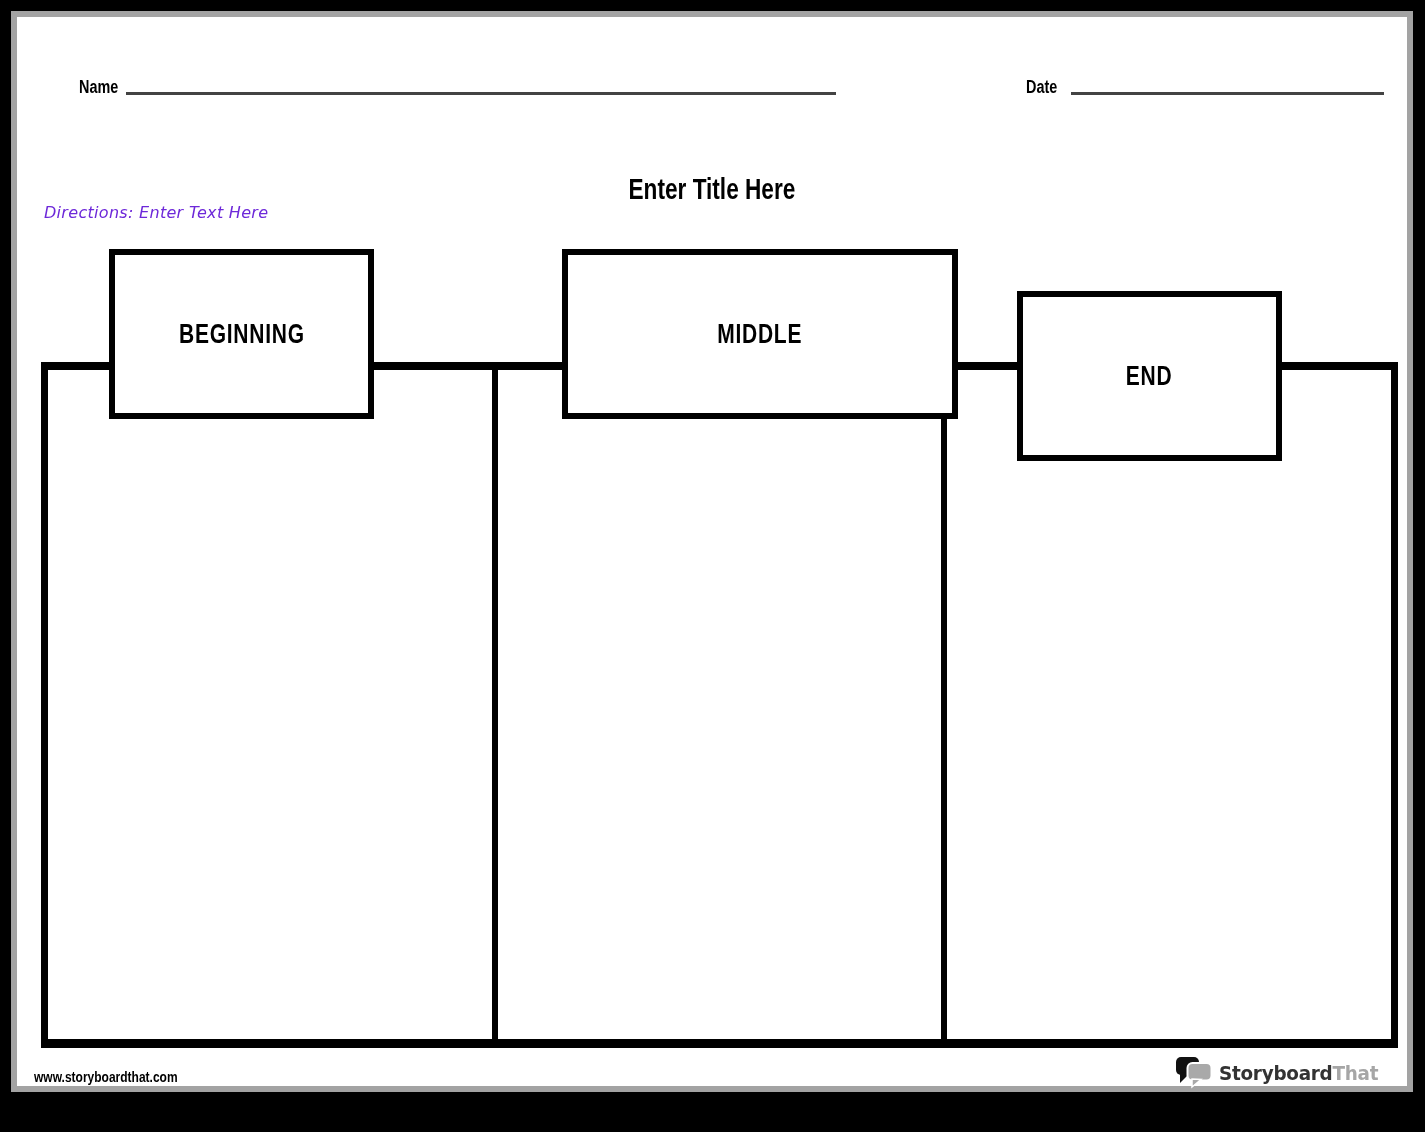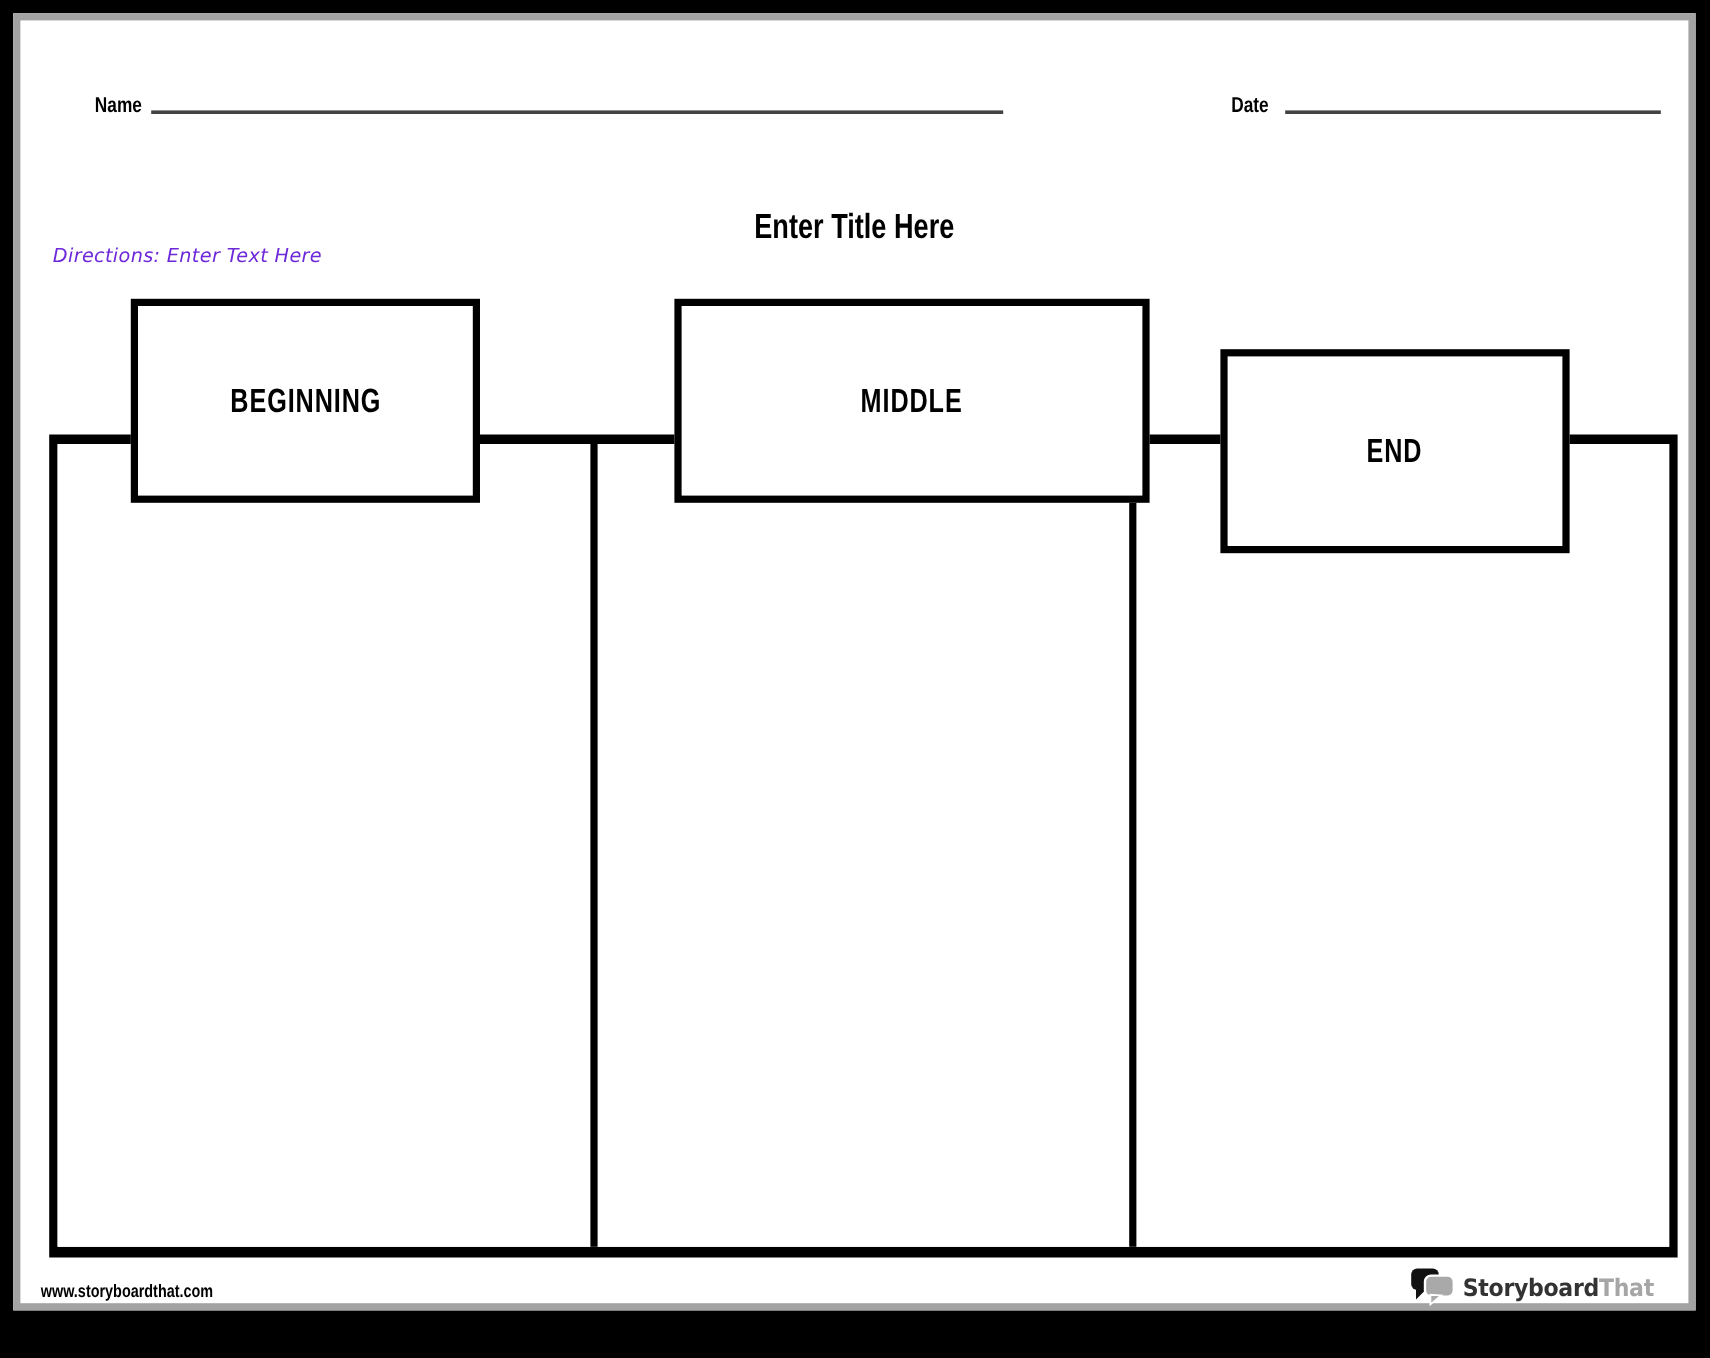--- a/index.html
+++ b/index.html
@@ -37,21 +37,21 @@
     position:absolute;left:24px;top:345px;width:1357px;height:686px;
     box-sizing:border-box;display:flex;
     border-style:solid;border-color:#000;
     border-top-width:8px;border-left-width:7px;border-right-width:7px;border-bottom-width:9px;
     background:#fff;
   }
   .org-cell{flex:1;background:#fff;}
   .org-cell + .org-cell{border-left:6px solid #000;}
   
   .hdr-box{
-    position:absolute;top:232px;height:170px;width:291px;box-sizing:border-box;
+    position:absolute;top:232px;height:170px;width:265px;box-sizing:border-box;
     background:#fff;border:6px solid #000;z-index:5;
     display:flex;align-items:center;justify-content:center;
   }
   .hdr-box .hdr-label{
     display:inline-block;font-weight:bold;font-size:28px;color:#000;
     letter-spacing:1px;transform:scaleX(0.75);transform-origin:center center;
     white-space:nowrap;
   }
   .box-beginning{left:92px;}
   .box-middle{left:545px;width:396px;}

